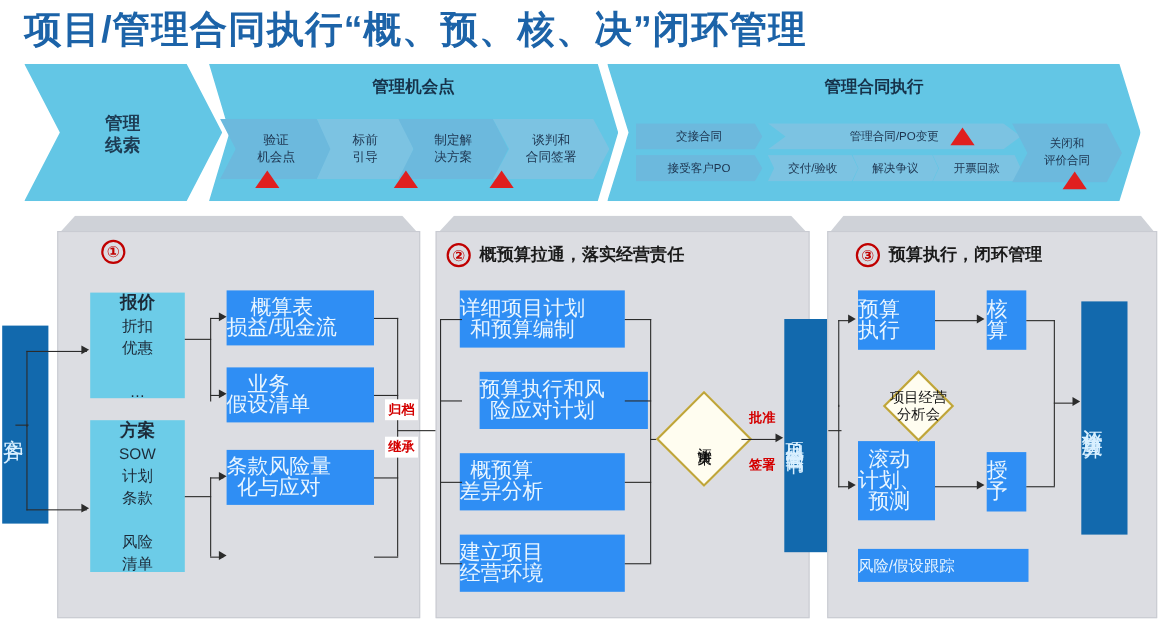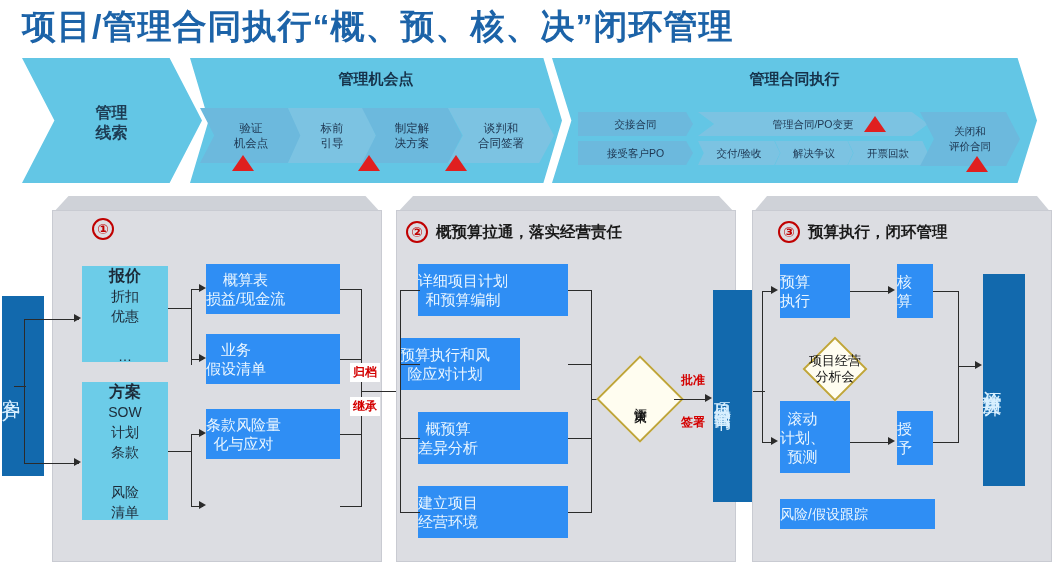--- a/index.html
+++ b/index.html
@@ -91,21 +91,21 @@
     display:inline-block; width:22px; height:22px; border-radius:50%;
     border:2.2px solid #c00000; color:#c00000; font-size:14px; font-weight:bold;
     text-align:center; line-height:19px; margin-right:8px; flex:none;
   }
 
   
   .bx {
     position:absolute; display:flex; align-items:center; justify-content:flex-start;
     text-align:center; line-height:19px;
   }
-  .bx-blue { background:#2f8ef4; color:#eaf6ff; font-size:15px; }
+  .bx-blue { background:#2f8ef4; color:#eaf6ff; font-size:19px; }
   .bx-lblue { background:#6ccce8; color:#1c2a38; font-size:14px; line-height:20px; }
   .bx-deep { background:#1269ad; color:#d9f0ff; }
 
   .vert-text {
     writing-mode:vertical-rl; text-orientation:upright;
     letter-spacing:3px; font-size:19px; font-weight:normal;
   }
   .lbl-bold { font-weight:bold; font-size:16px; }
 
   .diamond {
@@ -286,21 +286,21 @@
 
   <div class="panel-head" style="left:406px;top:25px;width:330px;">
     <span class="circ-num">②</span>
     <span style="white-space:pre-line;text-align:center;">概预算拉通，落实经营责任</span>
   </div>
 
   <div class="bx bx-blue" style="left:418px;top:68px;width:150px;height:52px;">
     <span style="white-space:pre-line;">详细项目计划
 和预算编制</span>
   </div>
-  <div class="bx bx-blue" style="left:400px;top:142px;width:120px;height:52px;">
+  <div class="bx bx-blue" style="left:436px;top:142px;width:153px;height:52px;">
     <span style="white-space:pre-line;">预算执行和风
 险应对计划</span>
   </div>
   <div class="bx bx-blue" style="left:418px;top:216px;width:150px;height:52px;">
     <span style="white-space:pre-line;">概预算
 差异分析</span>
   </div>
   <div class="bx bx-blue" style="left:418px;top:290px;width:150px;height:52px;">
     <span style="white-space:pre-line;">建立项目
 经营环境</span>

